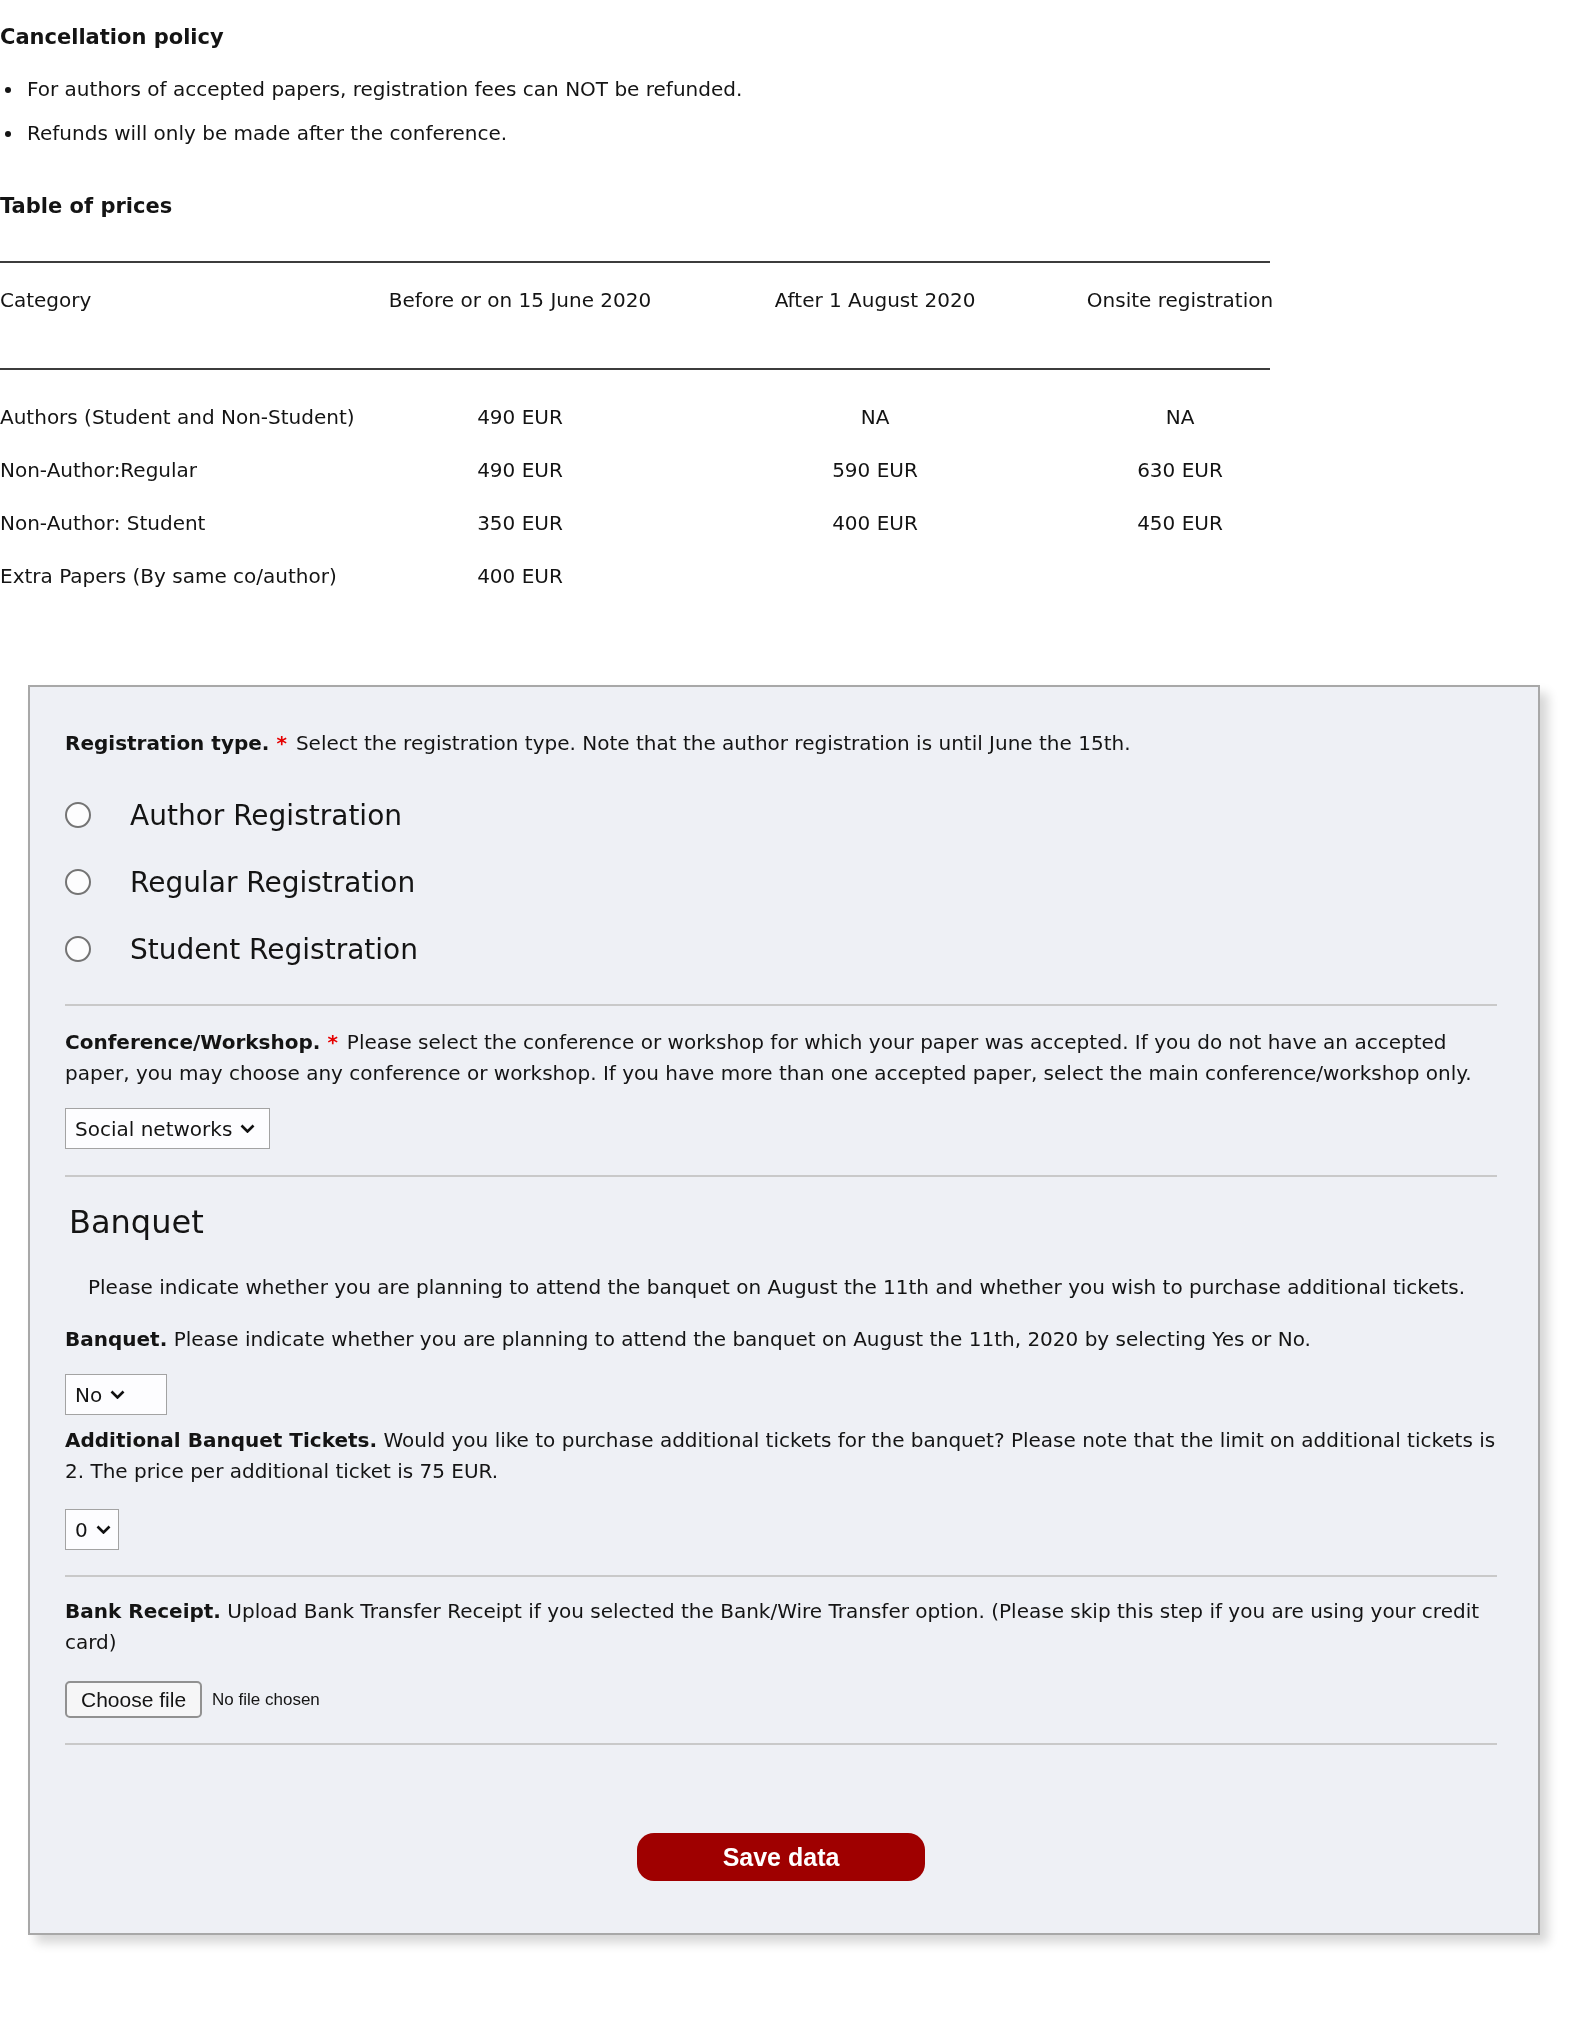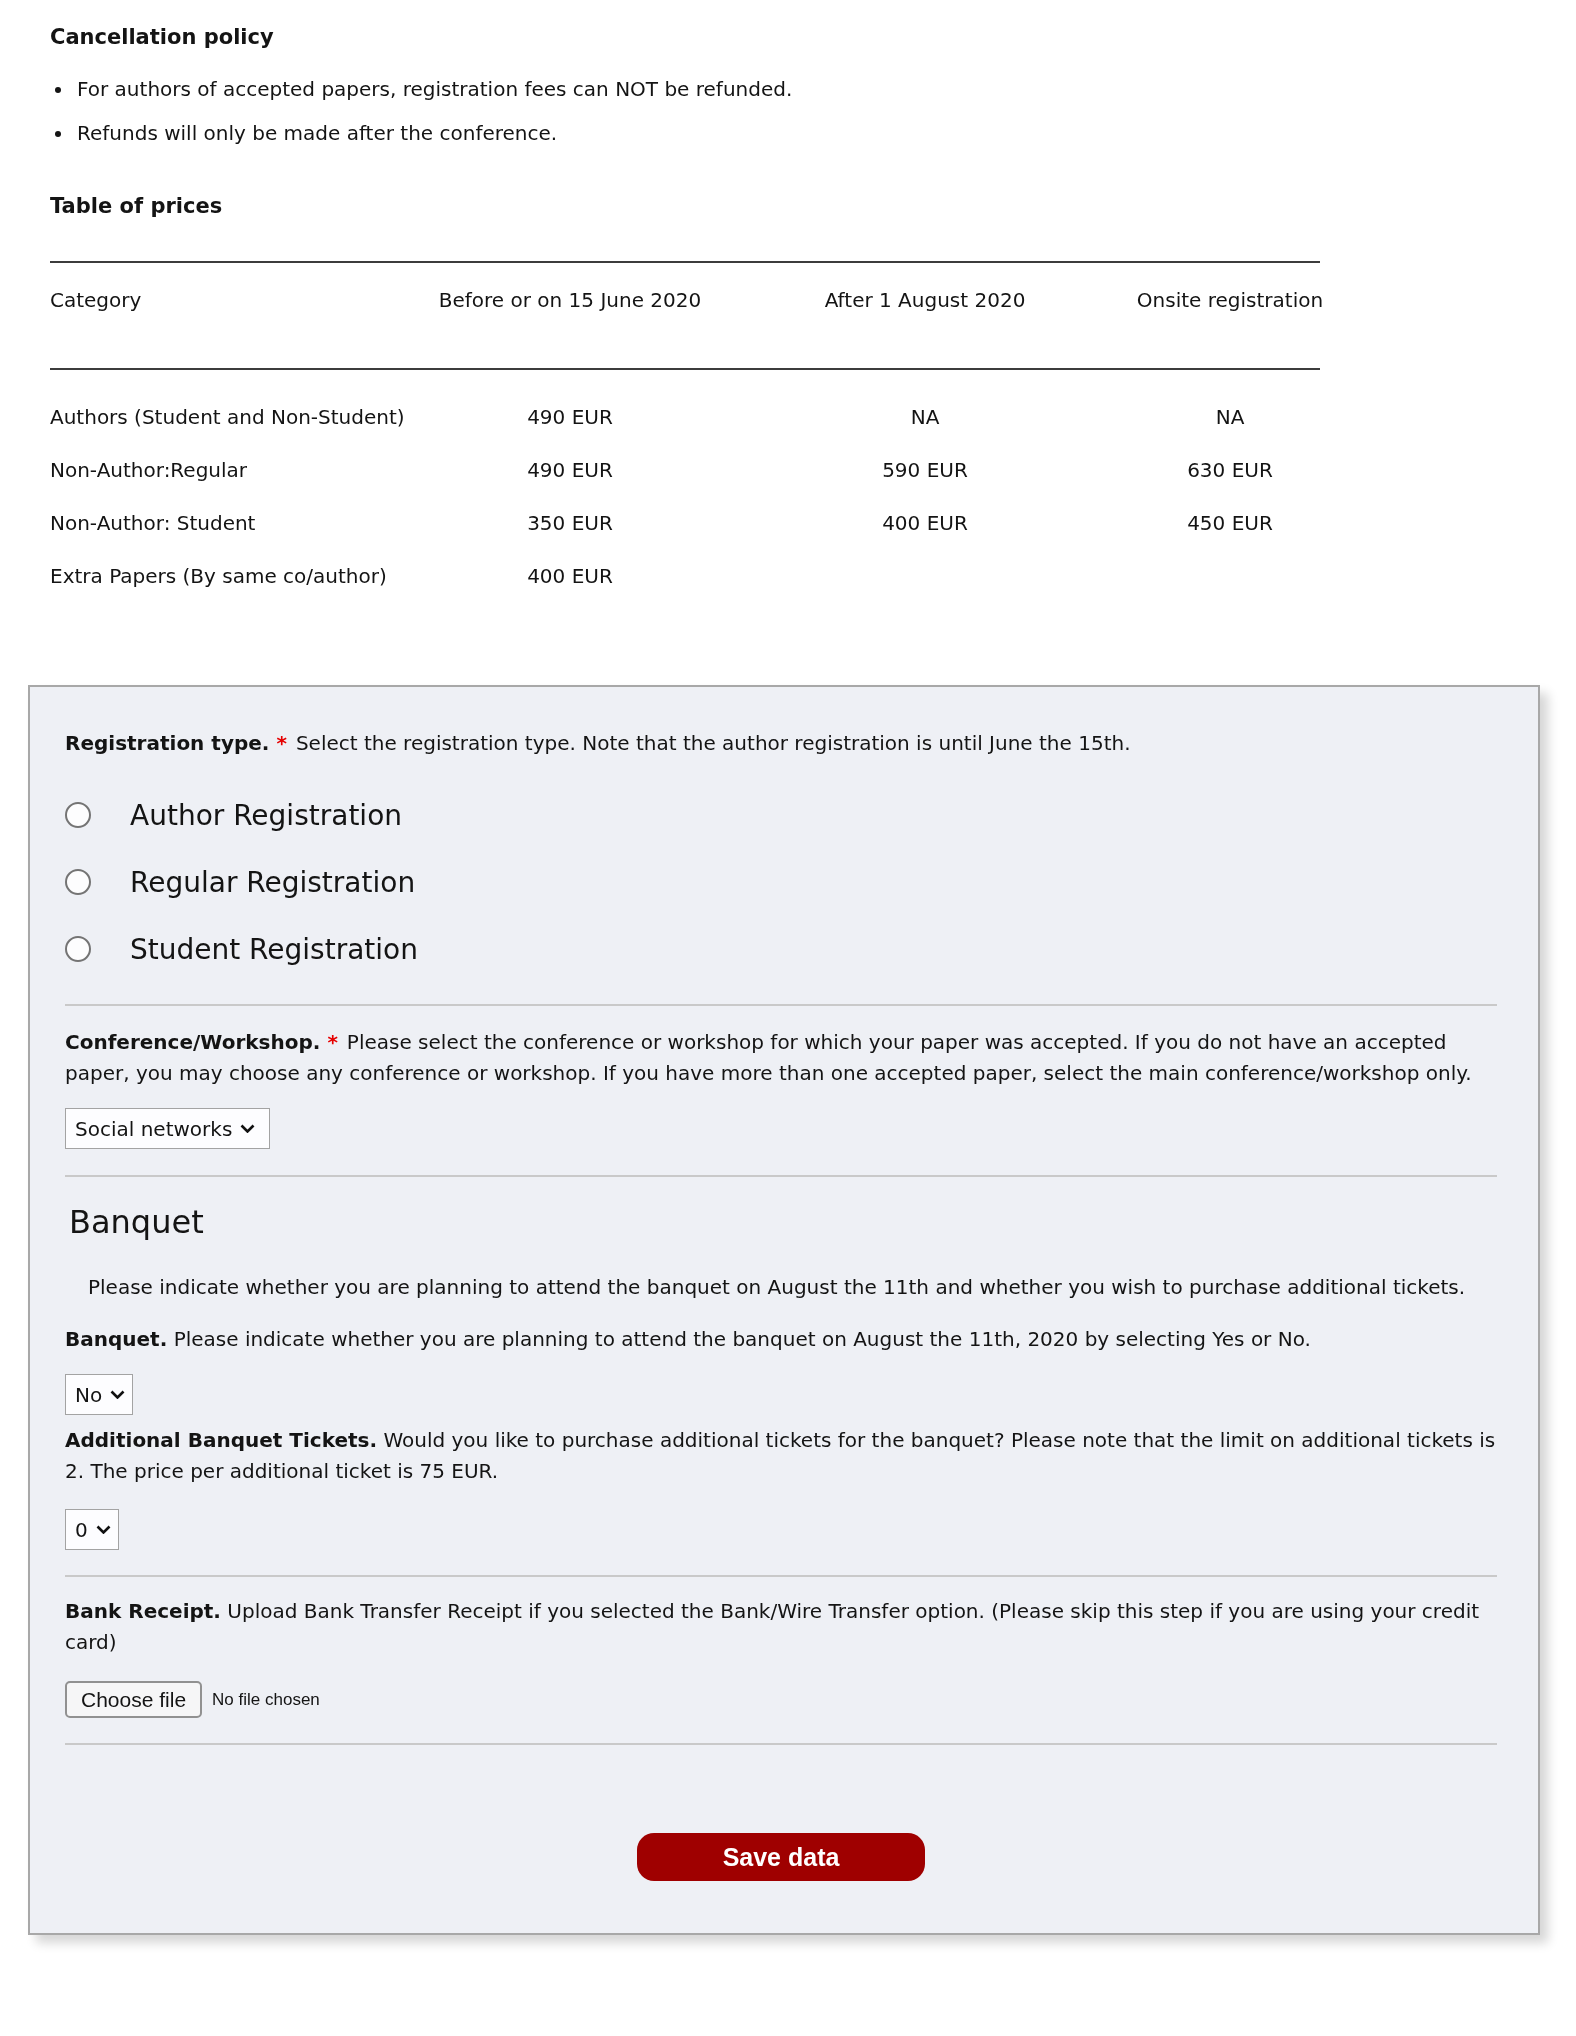--- a/index.html
+++ b/index.html
@@ -2,21 +2,21 @@
 <html><head>
 <meta charset="utf-8">
 <style>
   html,body{margin:0;padding:0;}
   body{
     width:1576px;height:2036px;background:#ffffff;
     font-family:"DejaVu Sans", sans-serif;color:#141414;
     -webkit-font-smoothing:antialiased;overflow:hidden;
   }
   
-  .doc{padding-left:50px;}
+  .doc{}
   .doc-heading{font-size:21px;font-weight:bold;line-height:26px;margin:24px 0 0 0;}
   .policy-list{margin:26px 0 0 0;padding-left:24px;font-size:20px;}
   .policy-list li{line-height:27px;padding-left:3px;}
   .policy-list li + li{margin-top:17px;}
   .h-table{margin-top:46px;}
   
   .price-table{margin-top:42px;width:1270px;}
   .t-hr{border:none;border-top:2px solid #3c3c3c;margin:0;width:1270px;}
   .p-grid{display:grid;grid-template-columns:380px 280px 430px 180px;font-size:20px;}
   .p-grid .cell{display:flex;justify-content:center;align-items:center;white-space:nowrap;}
@@ -44,21 +44,21 @@
   .radio-label{font-size:28px;margin-left:39px;}
   .divider{border:none;border-top:2px solid #c9c9c9;margin:0;}
   .hr1{margin-top:41px;}
   .p-conf{margin-top:21px;}
   .selectbox{
     box-sizing:border-box;height:41px;display:inline-flex;align-items:center;
     justify-content:flex-start;padding:0 9px;background:#fdfdff;
     border:1px solid #a3a3a3;font-size:20px;cursor:pointer;margin-top:19px;
   }
   .sel-conf{width:205px;}
-  .sel-no{width:68px;}
+  .sel-no{width:102px;}
   .sel-zero{width:54px;margin-top:22px;}
   .chev{flex:0 0 auto;margin-left:8px;}
   .hr2{margin-top:26px;}
   .banquet-h{font-size:32px;font-weight:normal;line-height:42px;margin:24px 0 0 4px;}
   .p-intro{margin-top:28px;margin-left:23px;line-height:32px;}
   .p-banq{margin-top:21px;}
   .p-tickets{margin-top:10px;}
   .hr3{margin-top:25px;}
   .p-bank{margin-top:19px;}
   .file-row{display:flex;align-items:center;margin-top:23px;font-family:"Liberation Sans", sans-serif;}

